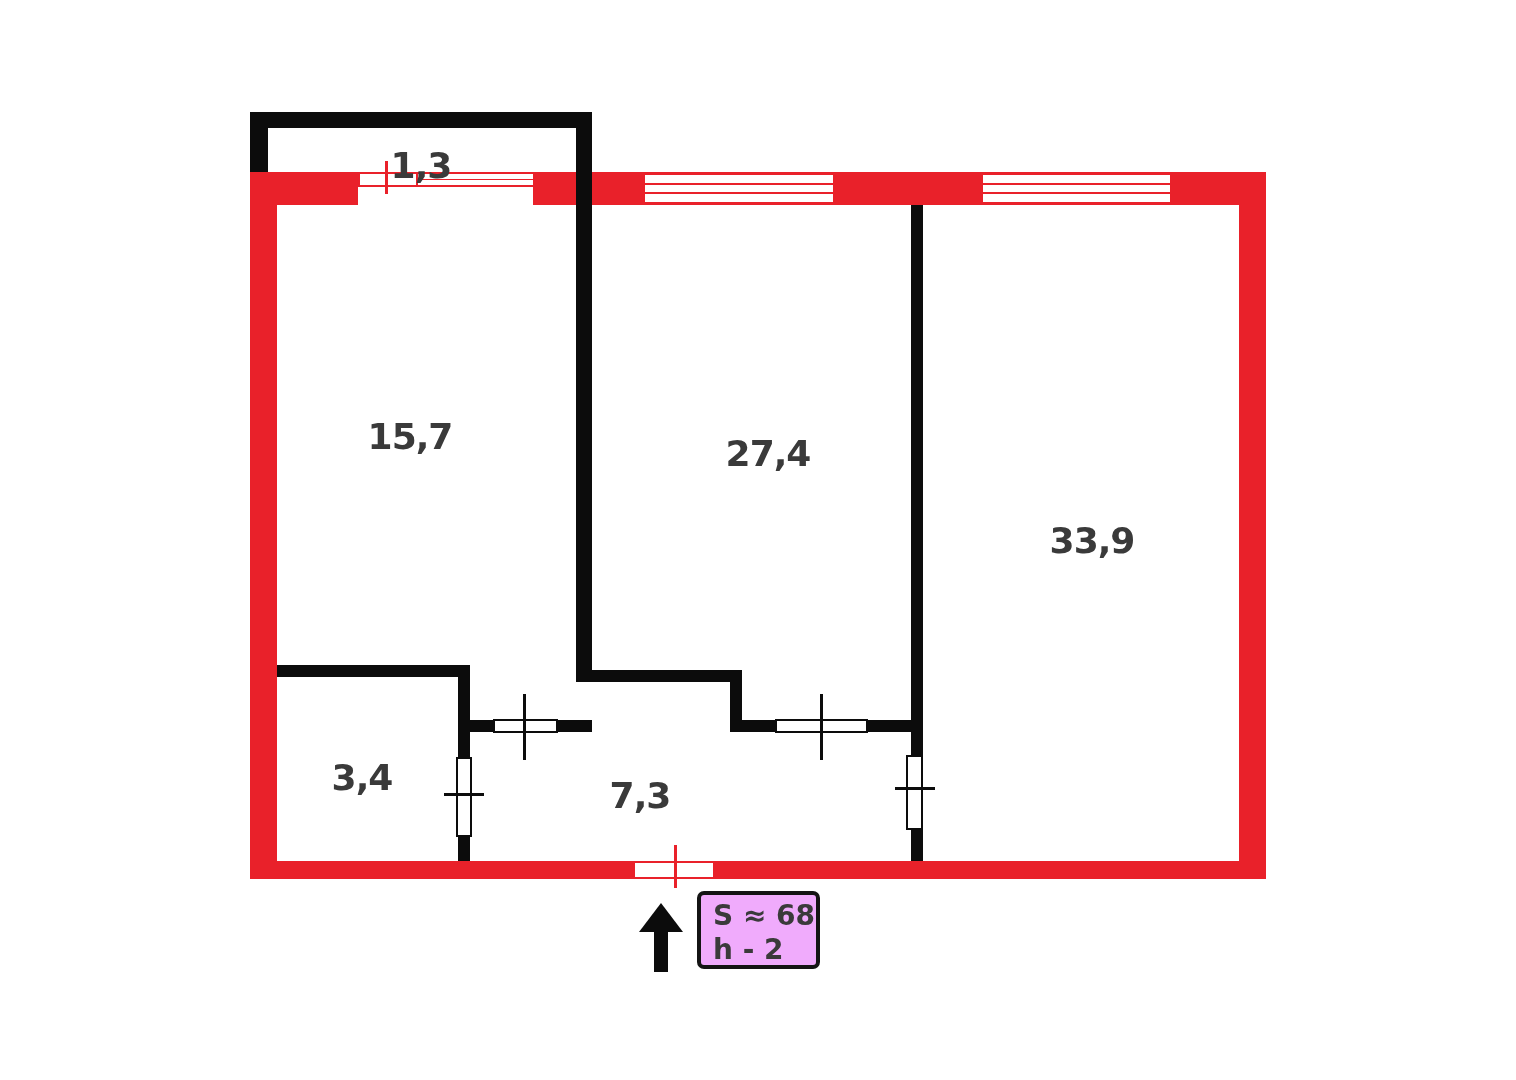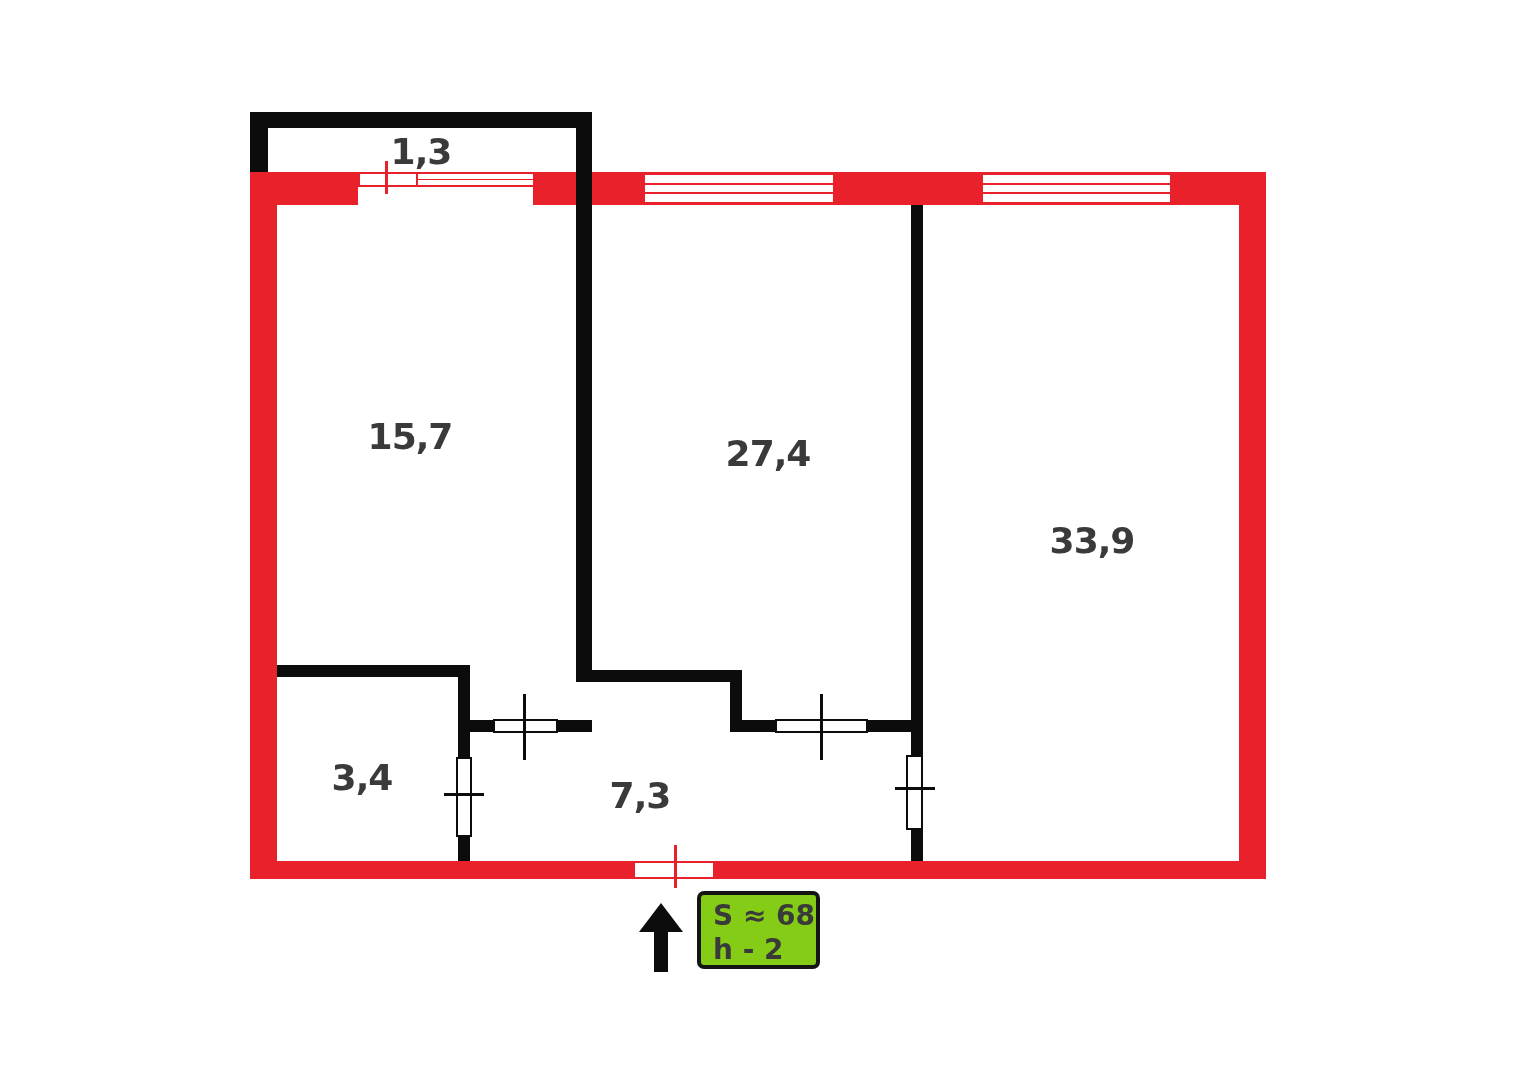--- a/index.html
+++ b/index.html
@@ -69,21 +69,21 @@
   #info-box{
     border:4px solid #141414;
     border-radius:7px;
     box-sizing:border-box;
     padding:4px 0 0 12px;
     color:var(--label);
     font-weight:bold;
     font-size:28px;
     line-height:34px;
     z-index:7;
-    background:#84cc16;
+    background:#f0abfc;
     white-space:nowrap;
   }
   .arrow-head{
     width:0;height:0;
     border-left:22px solid transparent;
     border-right:22px solid transparent;
     border-bottom:29px solid var(--black);
     z-index:7;
   }
   .arrow-shaft{background:var(--black);z-index:7;}
@@ -141,21 +141,21 @@
 
   <div class="abs door-slot" style="left:775px;top:719px;width:93px;height:14px;"></div>
   <div class="abs tick-black" style="left:820px;top:694px;width:3px;height:66px;"></div>
 
   <div class="abs door-slot" style="left:456px;top:757px;width:16px;height:80px;"></div>
   <div class="abs tick-black" style="left:444px;top:793px;width:40px;height:3px;"></div>
 
   <div class="abs door-slot" style="left:906px;top:755px;width:17px;height:75px;"></div>
   <div class="abs tick-black" style="left:895px;top:787px;width:40px;height:3px;"></div>
 
-  <div class="abs room-label" style="left:421px;top:151px;">1,3</div>
+  <div class="abs room-label" style="left:421px;top:165px;">1,3</div>
   <div class="abs room-label" style="left:410px;top:436px;">15,7</div>
   <div class="abs room-label" style="left:768px;top:453px;">27,4</div>
   <div class="abs room-label" style="left:1092px;top:540px;">33,9</div>
   <div class="abs room-label" style="left:362px;top:777px;text-align:center;">3,4</div>
   <div class="abs room-label" style="left:640px;top:795px;">7,3</div>
 
   <div>
     <div class="abs arrow-head" style="left:639px;top:903px;"></div>
     <div class="abs arrow-shaft" style="left:654px;top:930px;width:14px;height:42px;"></div>
   </div>

